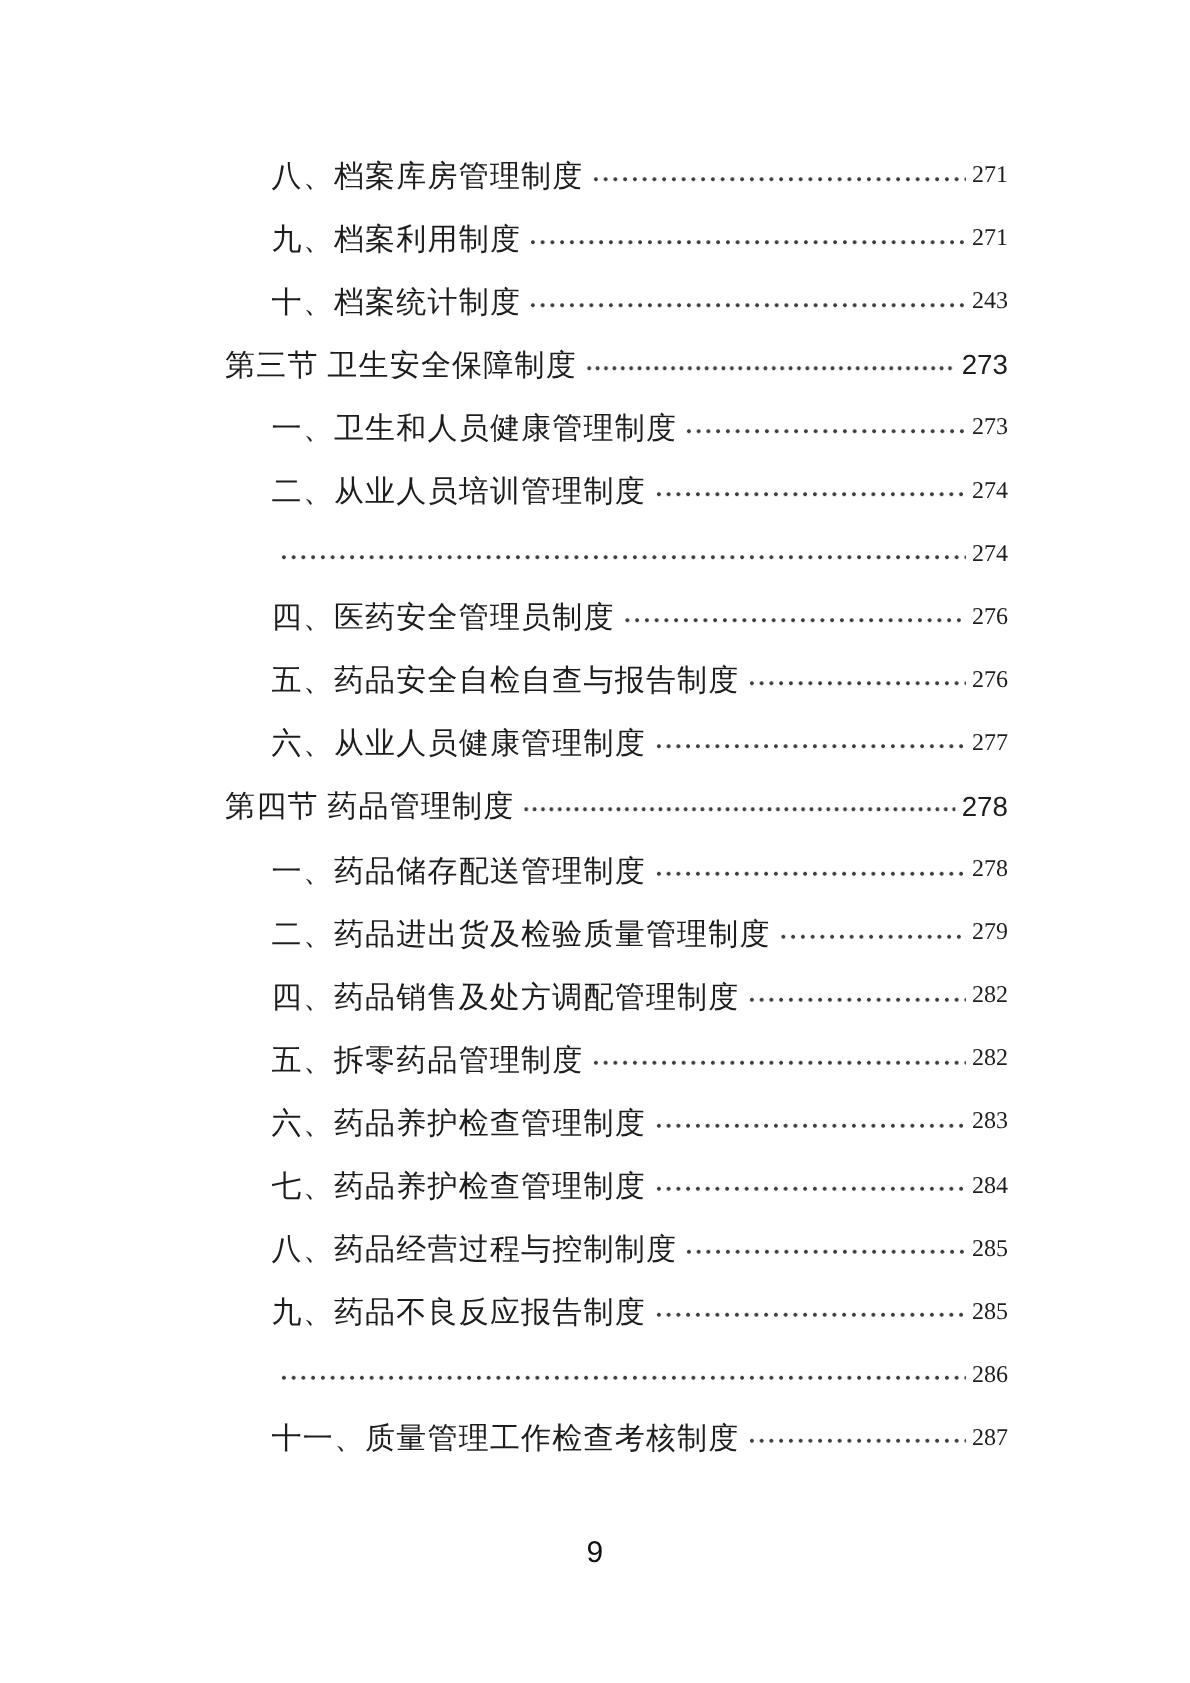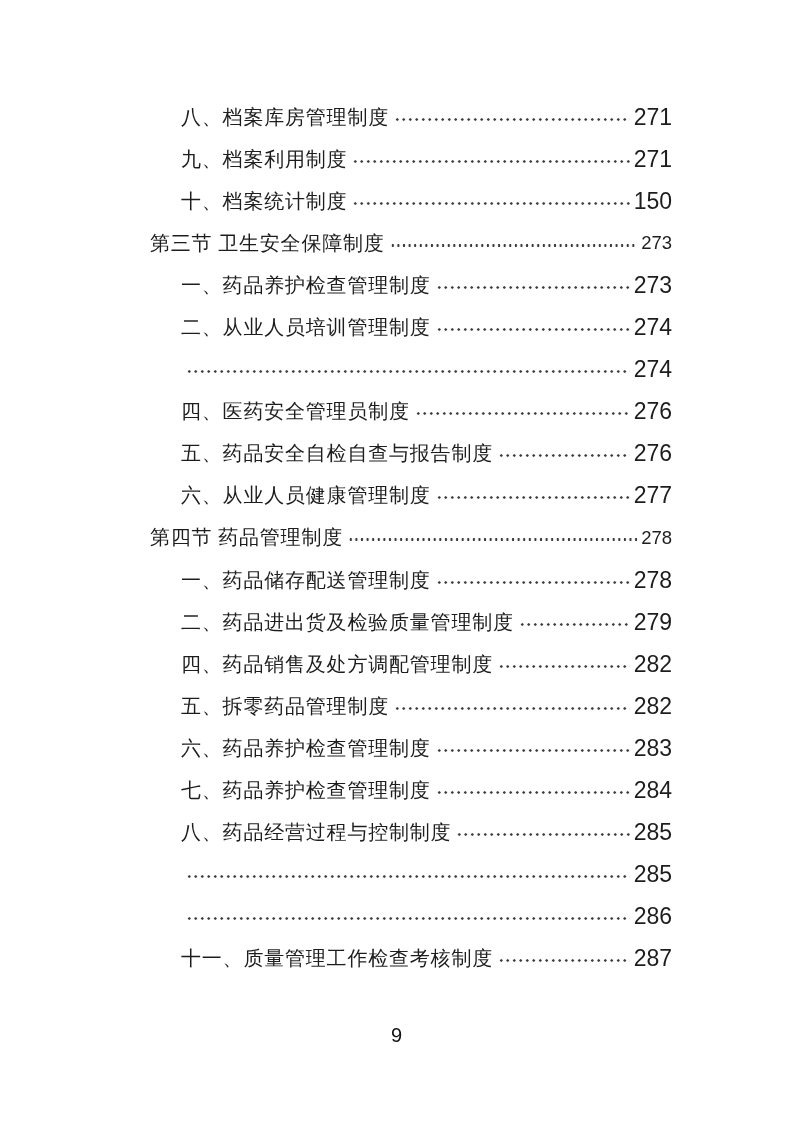--- a/index.html
+++ b/index.html
@@ -42,22 +42,22 @@
     background-image: radial-gradient(circle, #3c3c3c 1.1px, rgba(0,0,0,0) 1.45px);
     background-size: 6.5px 9px;
     background-repeat: repeat-x;
     background-position: left 56%;
   }
   .row.section .leader {
     background-size: 5.6px 9px;
   }
   .pagenum {
     white-space: nowrap;
-    font-size: 23px;
-    font-family: Liberation Sans, sans-serif;
+    font-size: 16px;
+    font-family: Liberation Serif, serif;
   }
   .row.section .pagenum {
     font-family: "Liberation Sans", "DejaVu Sans", sans-serif;
     font-size: 18.5px;
   }
   .footer {
     position: absolute;
     top: 1024px;
     left: 0;
     width: 793px;
@@ -80,31 +80,31 @@
 
   <div class="row item">
     <span class="title">九、档案利用制度</span>
     <span class="leader"></span>
     <span class="pagenum">271</span>
   </div>
 
   <div class="row item">
     <span class="title">十、档案统计制度</span>
     <span class="leader"></span>
-    <span class="pagenum">150</span>
+    <span class="pagenum">243</span>
   </div>
 
   <div class="row section">
     <span class="title">第三节 卫生安全保障制度</span>
     <span class="leader"></span>
     <span class="pagenum">273</span>
   </div>
 
   <div class="row item">
-    <span class="title">一、药品养护检查管理制度</span>
+    <span class="title">一、卫生和人员健康管理制度</span>
     <span class="leader"></span>
     <span class="pagenum">273</span>
   </div>
 
   <div class="row item">
     <span class="title">二、从业人员培训管理制度</span>
     <span class="leader"></span>
     <span class="pagenum">274</span>
   </div>
 
@@ -174,20 +174,21 @@
     <span class="pagenum">284</span>
   </div>
 
   <div class="row item">
     <span class="title">八、药品经营过程与控制制度</span>
     <span class="leader"></span>
     <span class="pagenum">285</span>
   </div>
 
   <div class="row item">
+    <span class="title">九、药品不良反应报告制度</span>
     <span class="leader"></span>
     <span class="pagenum">285</span>
   </div>
 
   <div class="row item">
     <span class="leader"></span>
     <span class="pagenum">286</span>
   </div>
 
   <div class="row item">

